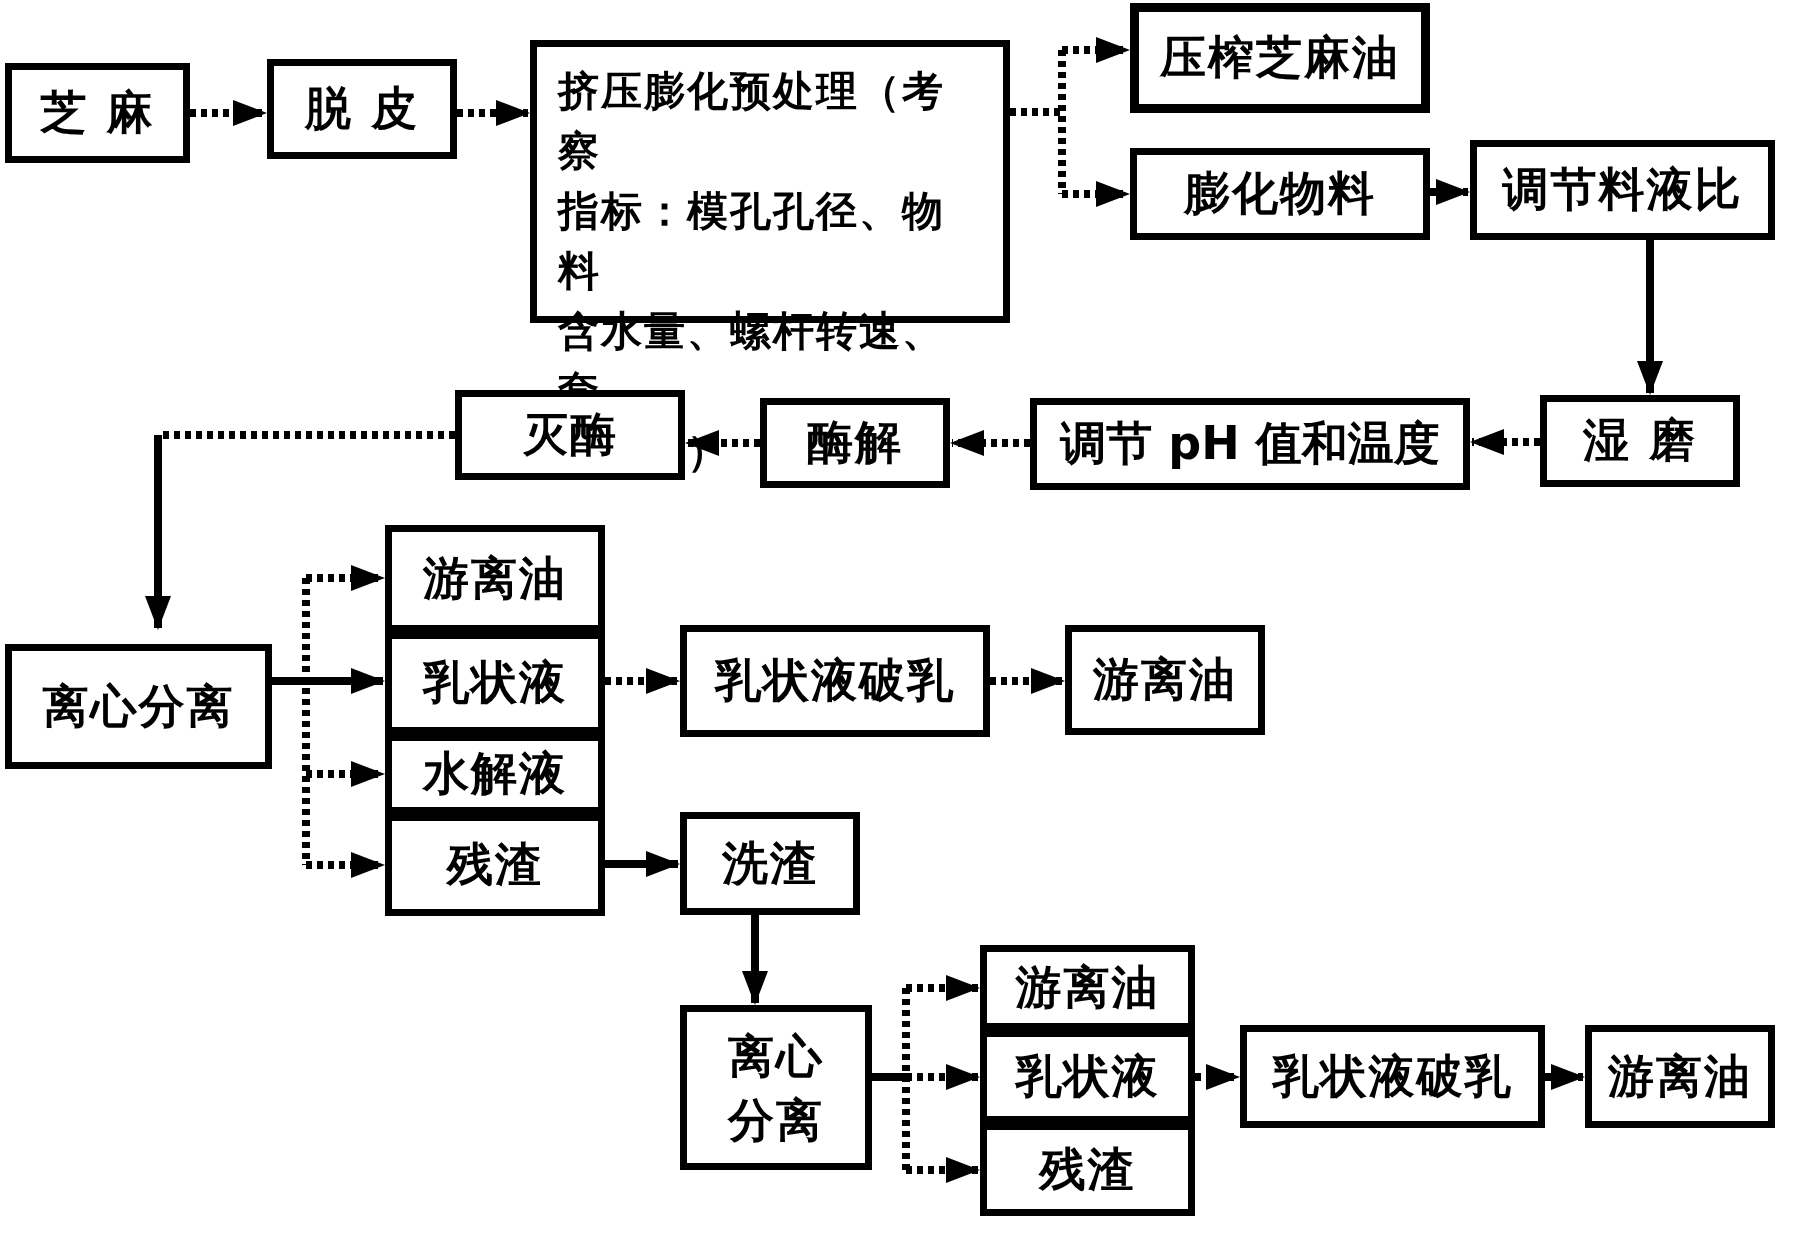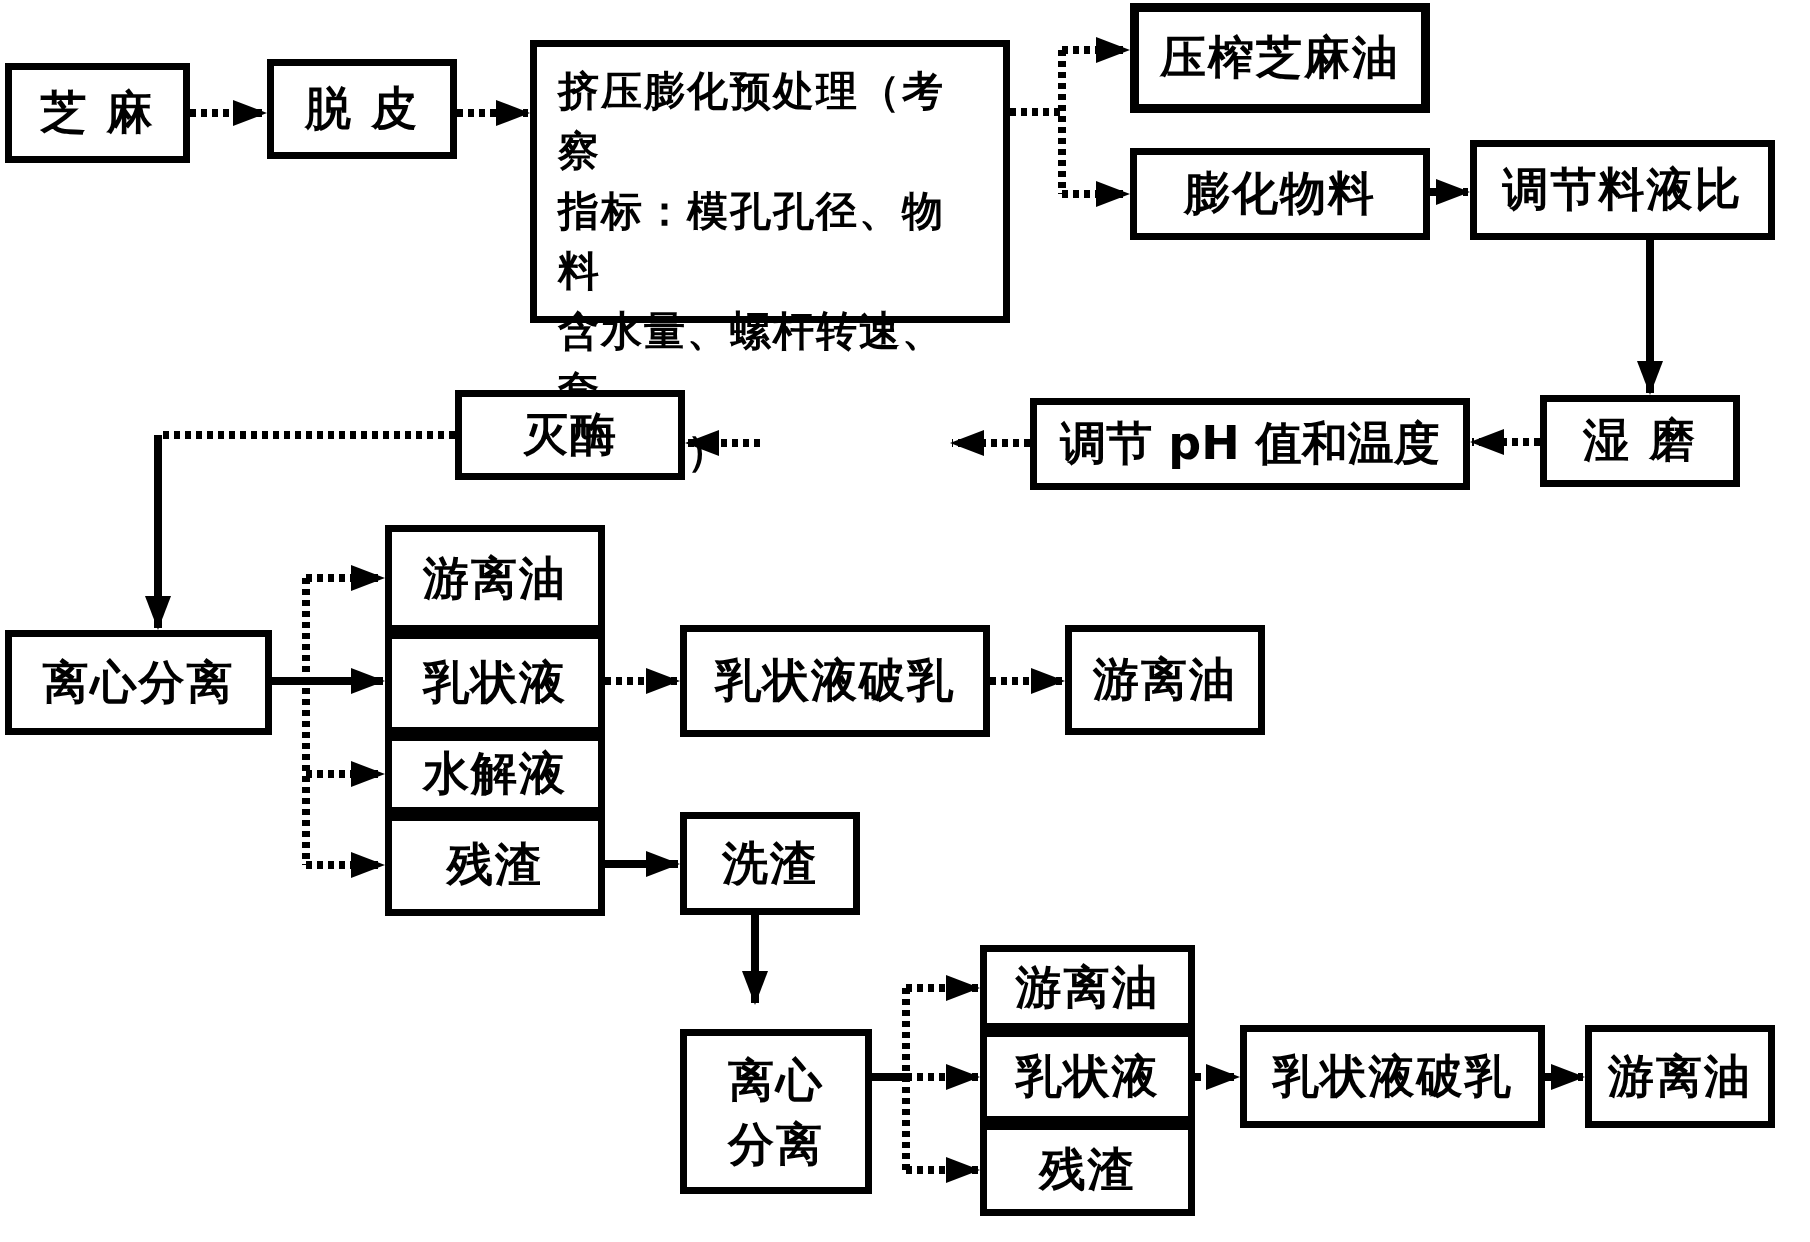--- a/index.html
+++ b/index.html
@@ -95,40 +95,41 @@
   <div class="node" style="left:1130px;top:148px;width:300px;height:92px;">膨化物料</div>
 
   <div class="node" style="left:1130px;top:3px;width:300px;height:110px;border-width:9px;">压榨芝麻油</div>
 
   <div class="node" style="left:1470px;top:140px;width:305px;height:100px;">调节料液比</div>
 
   <div class="node" style="left:1540px;top:395px;width:200px;height:92px;">湿 磨</div>
 
   <div class="node" style="left:1030px;top:398px;width:440px;height:92px;letter-spacing:0;">调节 pH 值和温度</div>
 
+  <div class="node" style="left:760px;top:398px;width:190px;height:90px;">酶解</div>
 
   <div class="node" style="left:455px;top:390px;width:230px;height:90px;text-align:center;">灭酶</div>
 
-  <div class="node" style="left:5px;top:630px;width:267px;height:105px;">离心分离</div>
+  <div class="node" style="left:5px;top:644px;width:267px;height:125px;">离心分离</div>
 
   <div class="node" style="left:385px;top:525px;width:220px;height:107px;">游离油</div>
 
   <div class="node" style="left:385px;top:632px;width:220px;height:102px;">乳状液</div>
 
   <div class="node" style="left:385px;top:734px;width:220px;height:80px;">水解液</div>
 
   <div class="node" style="left:385px;top:814px;width:220px;height:102px;">残渣</div>
 
   <div class="node" style="left:680px;top:625px;width:310px;height:112px;">乳状液破乳</div>
 
   <div class="node" style="left:1065px;top:625px;width:200px;height:110px;">游离油</div>
 
   <div class="node" style="left:680px;top:812px;width:180px;height:103px;">洗渣</div>
 
-  <div class="node two-line" style="left:680px;top:1005px;width:192px;height:165px;margin-top:24px;">离心
+  <div class="node two-line" style="left:680px;top:1005px;width:192px;height:165px;">离心
 分离</div>
 
   <div class="node" style="left:980px;top:945px;width:215px;height:85px;">游离油</div>
 
   <div class="node" style="left:980px;top:1030px;width:215px;height:93px;">乳状液</div>
 
   <div class="node" style="left:980px;top:1123px;width:215px;height:93px;">残渣</div>
 
   <div class="node" style="left:1240px;top:1025px;width:305px;height:103px;">乳状液破乳</div>
 

